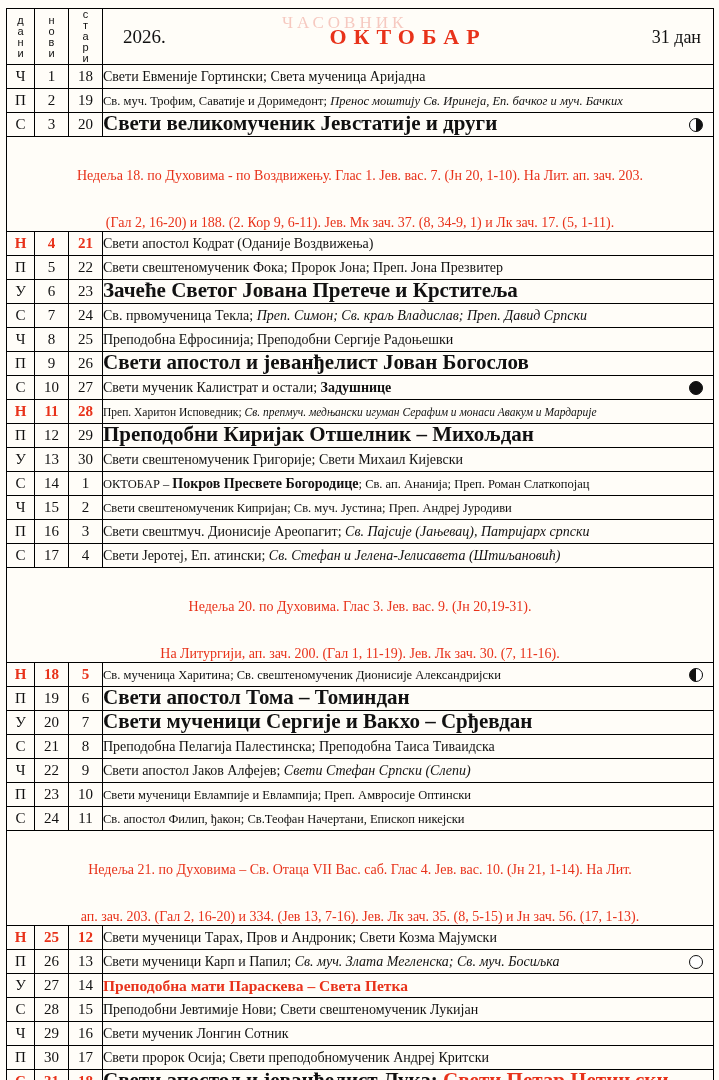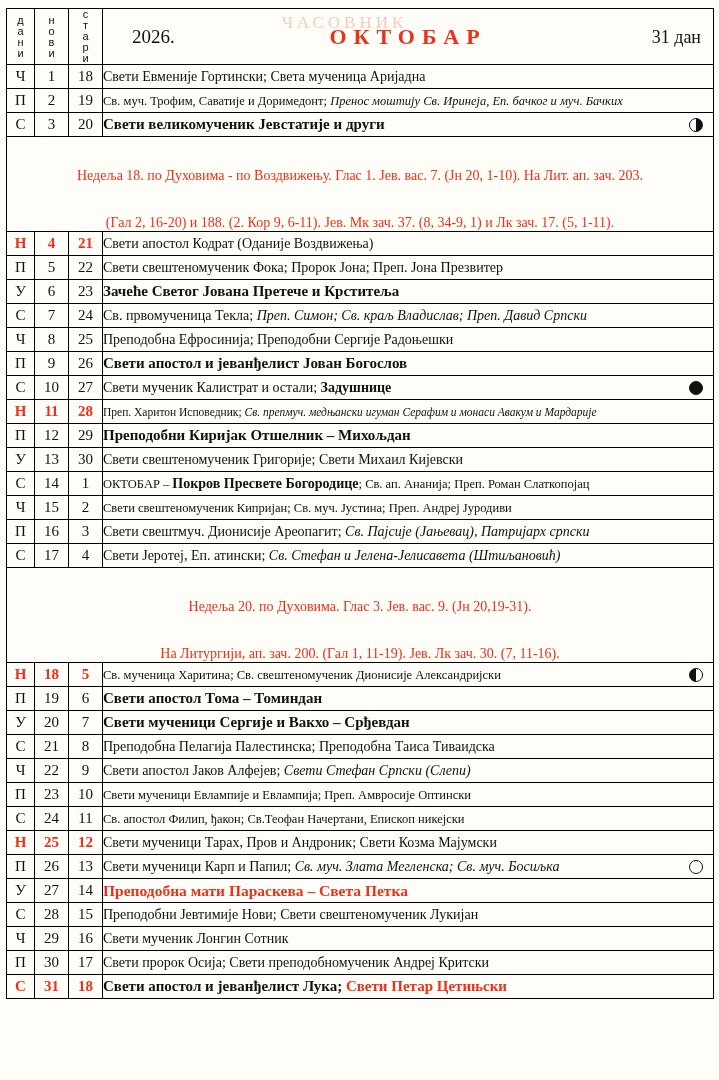--- a/index.html
+++ b/index.html
@@ -92,21 +92,21 @@
   .txt{
     padding-left:6px;
     font-size:14px;
     line-height:15px;
     white-space:nowrap;
     overflow:hidden;
     position:relative;
   }
   .red{color:#e8321a;}
   .bold{font-weight:bold;}
-  .b15{font-size:15px;font-weight:bold;}
+  .b15{font-size:21px;font-weight:bold;}
   .small{font-size:12.5px;}
   .smaller{font-size:11.5px;}
   .ital{font-style:italic;}
 
   .note td{
     border:1px solid #000;
     padding:3px 4px 4px 4px;
     text-align:center;
     color:#e8321a;
     font-size:14px;
@@ -165,21 +165,21 @@
             <span id="h-stari">
               <span>с</span>
               <span>т</span>
               <span>а</span>
               <span>р</span>
               <span>и</span>
             </span>
           </td>
         <td class="monthcell">
           <span class="ghost">ЧАСОВНИК</span>
-          <span class="year" style="position:absolute;left:19px;top:50%;transform:translateY(-50%);">2026.</span>
+          <span class="year" style="position:absolute;left:10px;top:50%;transform:translateY(-50%);">2026.</span>
           <span class="month">ОКТОБАР</span>
           <span class="days31">31 дан</span>
         </td>
       </tr>
     <tr class="row">
           <td class="dw">Ч</td>
           <td class="num">1</td>
           <td class="num">18</td>
           <td class="txt"><span>Свети Евменије Гортински; Света мученица Аријадна</span></td>
         </tr>
@@ -326,20 +326,26 @@
           <td class="num">23</td>
           <td class="num">10</td>
           <td class="txt"><span class="small">Свети мученици Евлампије и Евлампија; Преп. Амвросије Оптински</span></td>
         </tr>
         <tr class="row">
           <td class="dw">С</td>
           <td class="num">24</td>
           <td class="num">11</td>
           <td class="txt"><span class="small">Св. апостол Филип, ђакон; Св.Теофан Начертани, Епископ никејски</span></td>
         </tr>
+        <tr class="note">
+          <td colspan="4">
+            <span class="l2">Недеља 21. по Духовима – Св. Отаца VII Вас. саб. Глас 4. Јев. вас. 10. (Јн 21, 1-14). На Лит.</span>
+            <span class="l2">ап. зач. 203. (Гал 2, 16-20) и 334. (Јев 13, 7-16). Јев. Лк зач. 35. (8, 5-15) и Јн зач. 56. (17, 1-13).</span>
+          </td>
+        </tr>
         <tr class="row">
           <td class="dw red bold">Н</td>
           <td class="num red bold">25</td>
           <td class="num red bold">12</td>
           <td class="txt"><span>Свети мученици Тарах, Пров и Андроник; Свети Козма Мајумски</span></td>
         </tr>
         <tr class="row">
           <td class="dw">П</td>
           <td class="num">26</td>
           <td class="num">13</td>

